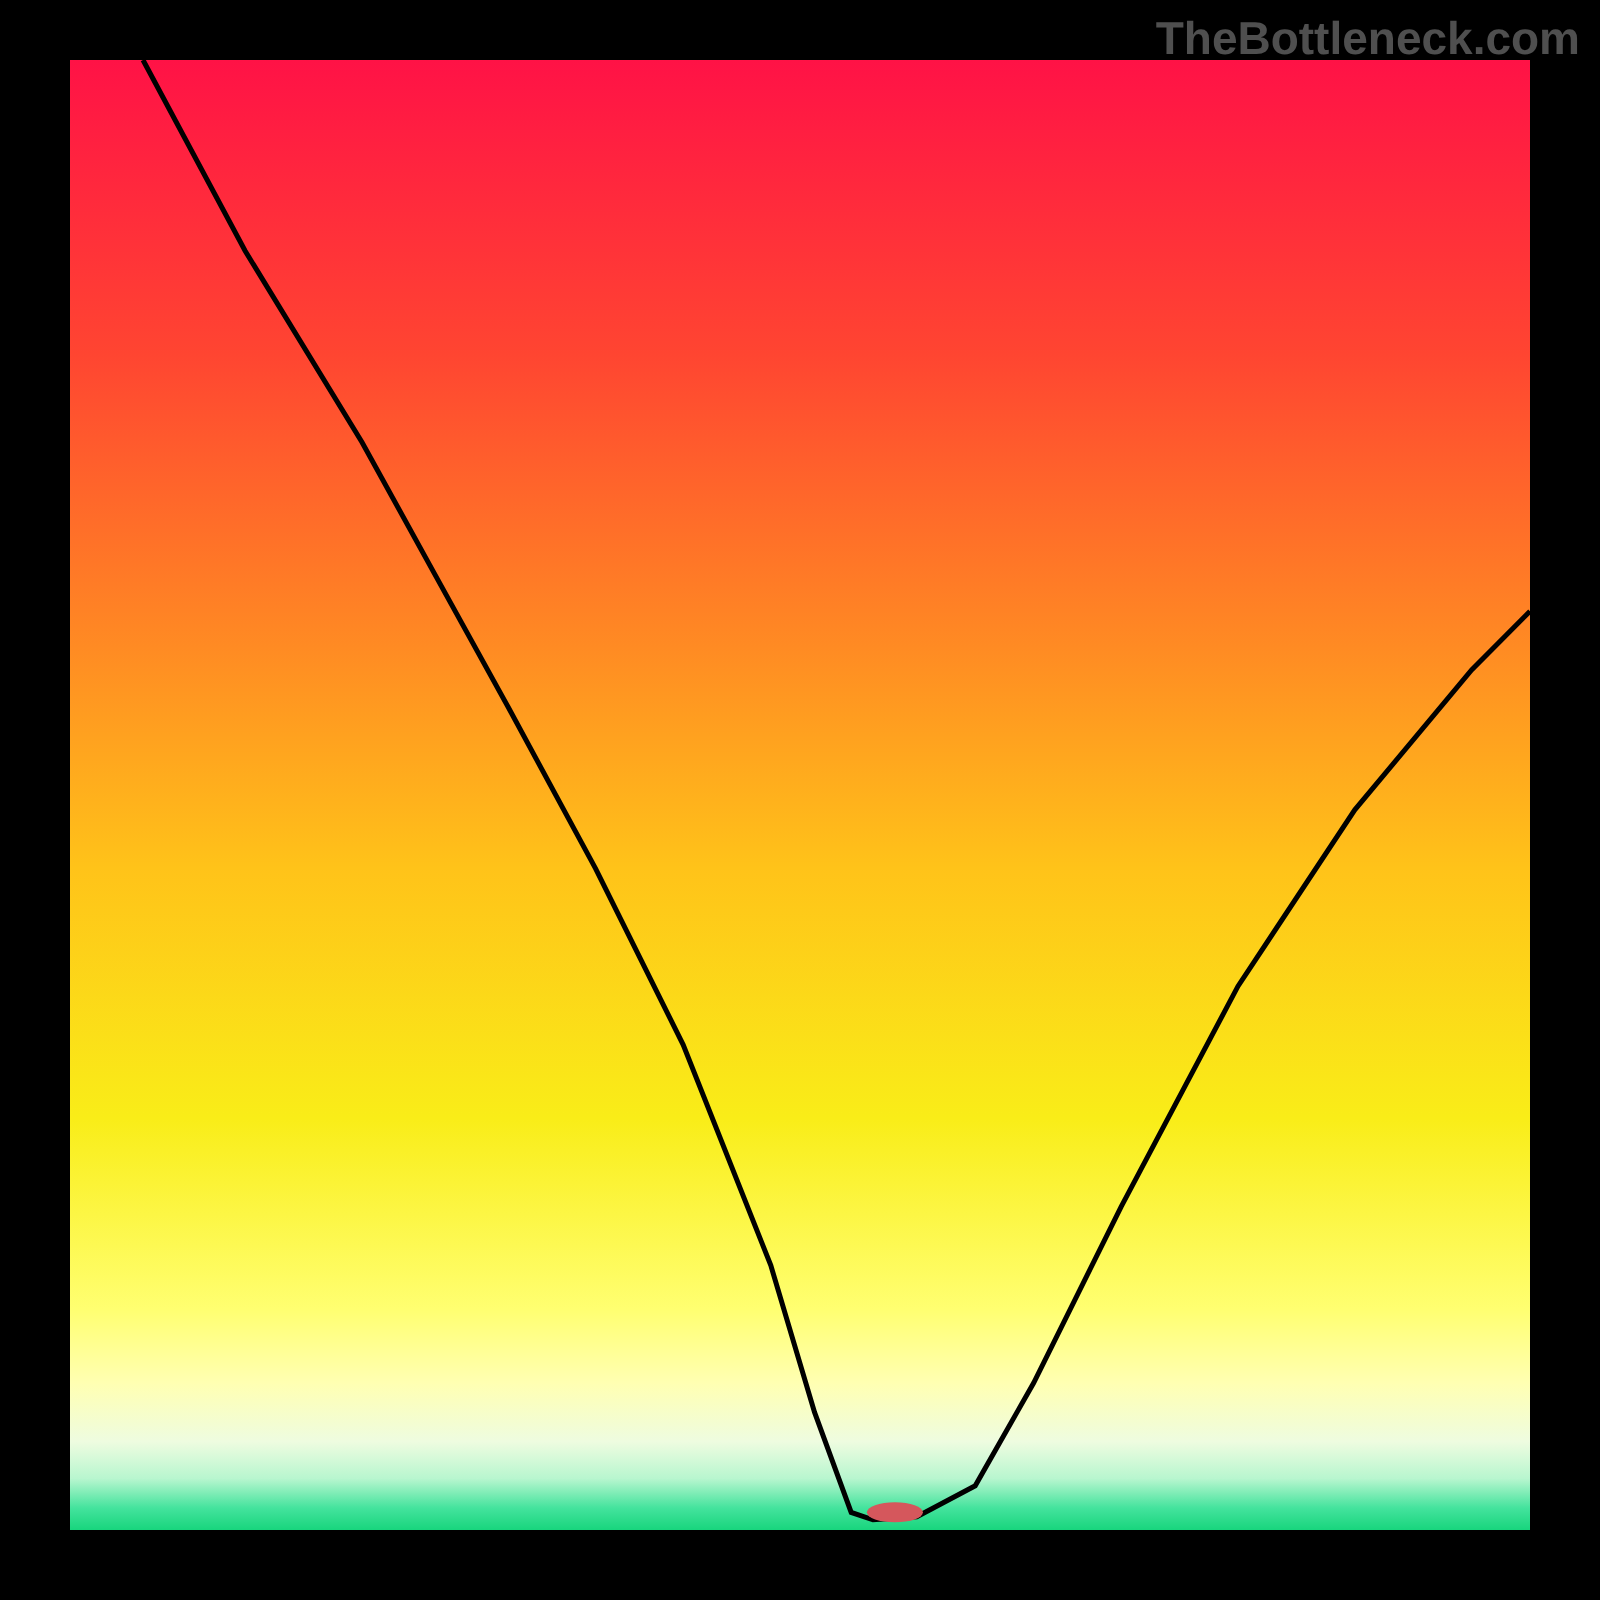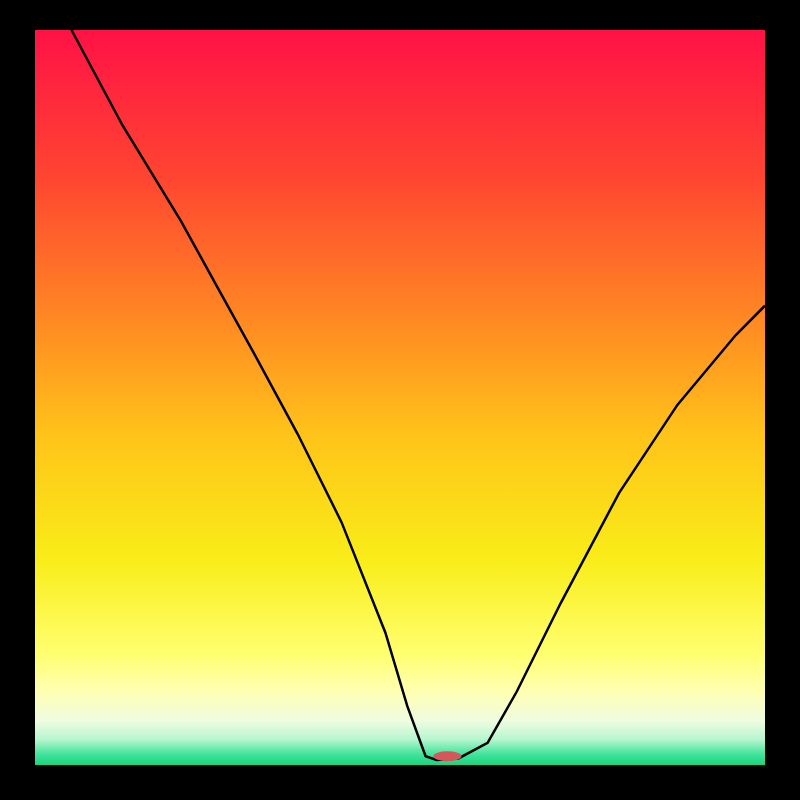--- a/index.html
+++ b/index.html
@@ -29,20 +29,21 @@
   svg.plot {
     position: absolute;
     left: 0;
     top: 0;
   }
 </style>
 </head>
 <body>
 
 <div class="container">
+  <div class="watermark">TheBottleneck.com</div>
   <svg class="plot" width="800" height="800">
     <defs>
       <linearGradient id="bg-grad" x1="0" y1="0" x2="0" y2="1">
           <stop offset="0%" stop-color="#ff1246"></stop>
           <stop offset="20%" stop-color="#ff4531"></stop>
           <stop offset="40%" stop-color="#ff8b23"></stop>
           <stop offset="55.00000000000001%" stop-color="#ffc319"></stop>
           <stop offset="72%" stop-color="#f9ed18"></stop>
           <stop offset="85%" stop-color="#ffff71"></stop>
           <stop offset="90%" stop-color="#ffffb2"></stop>

